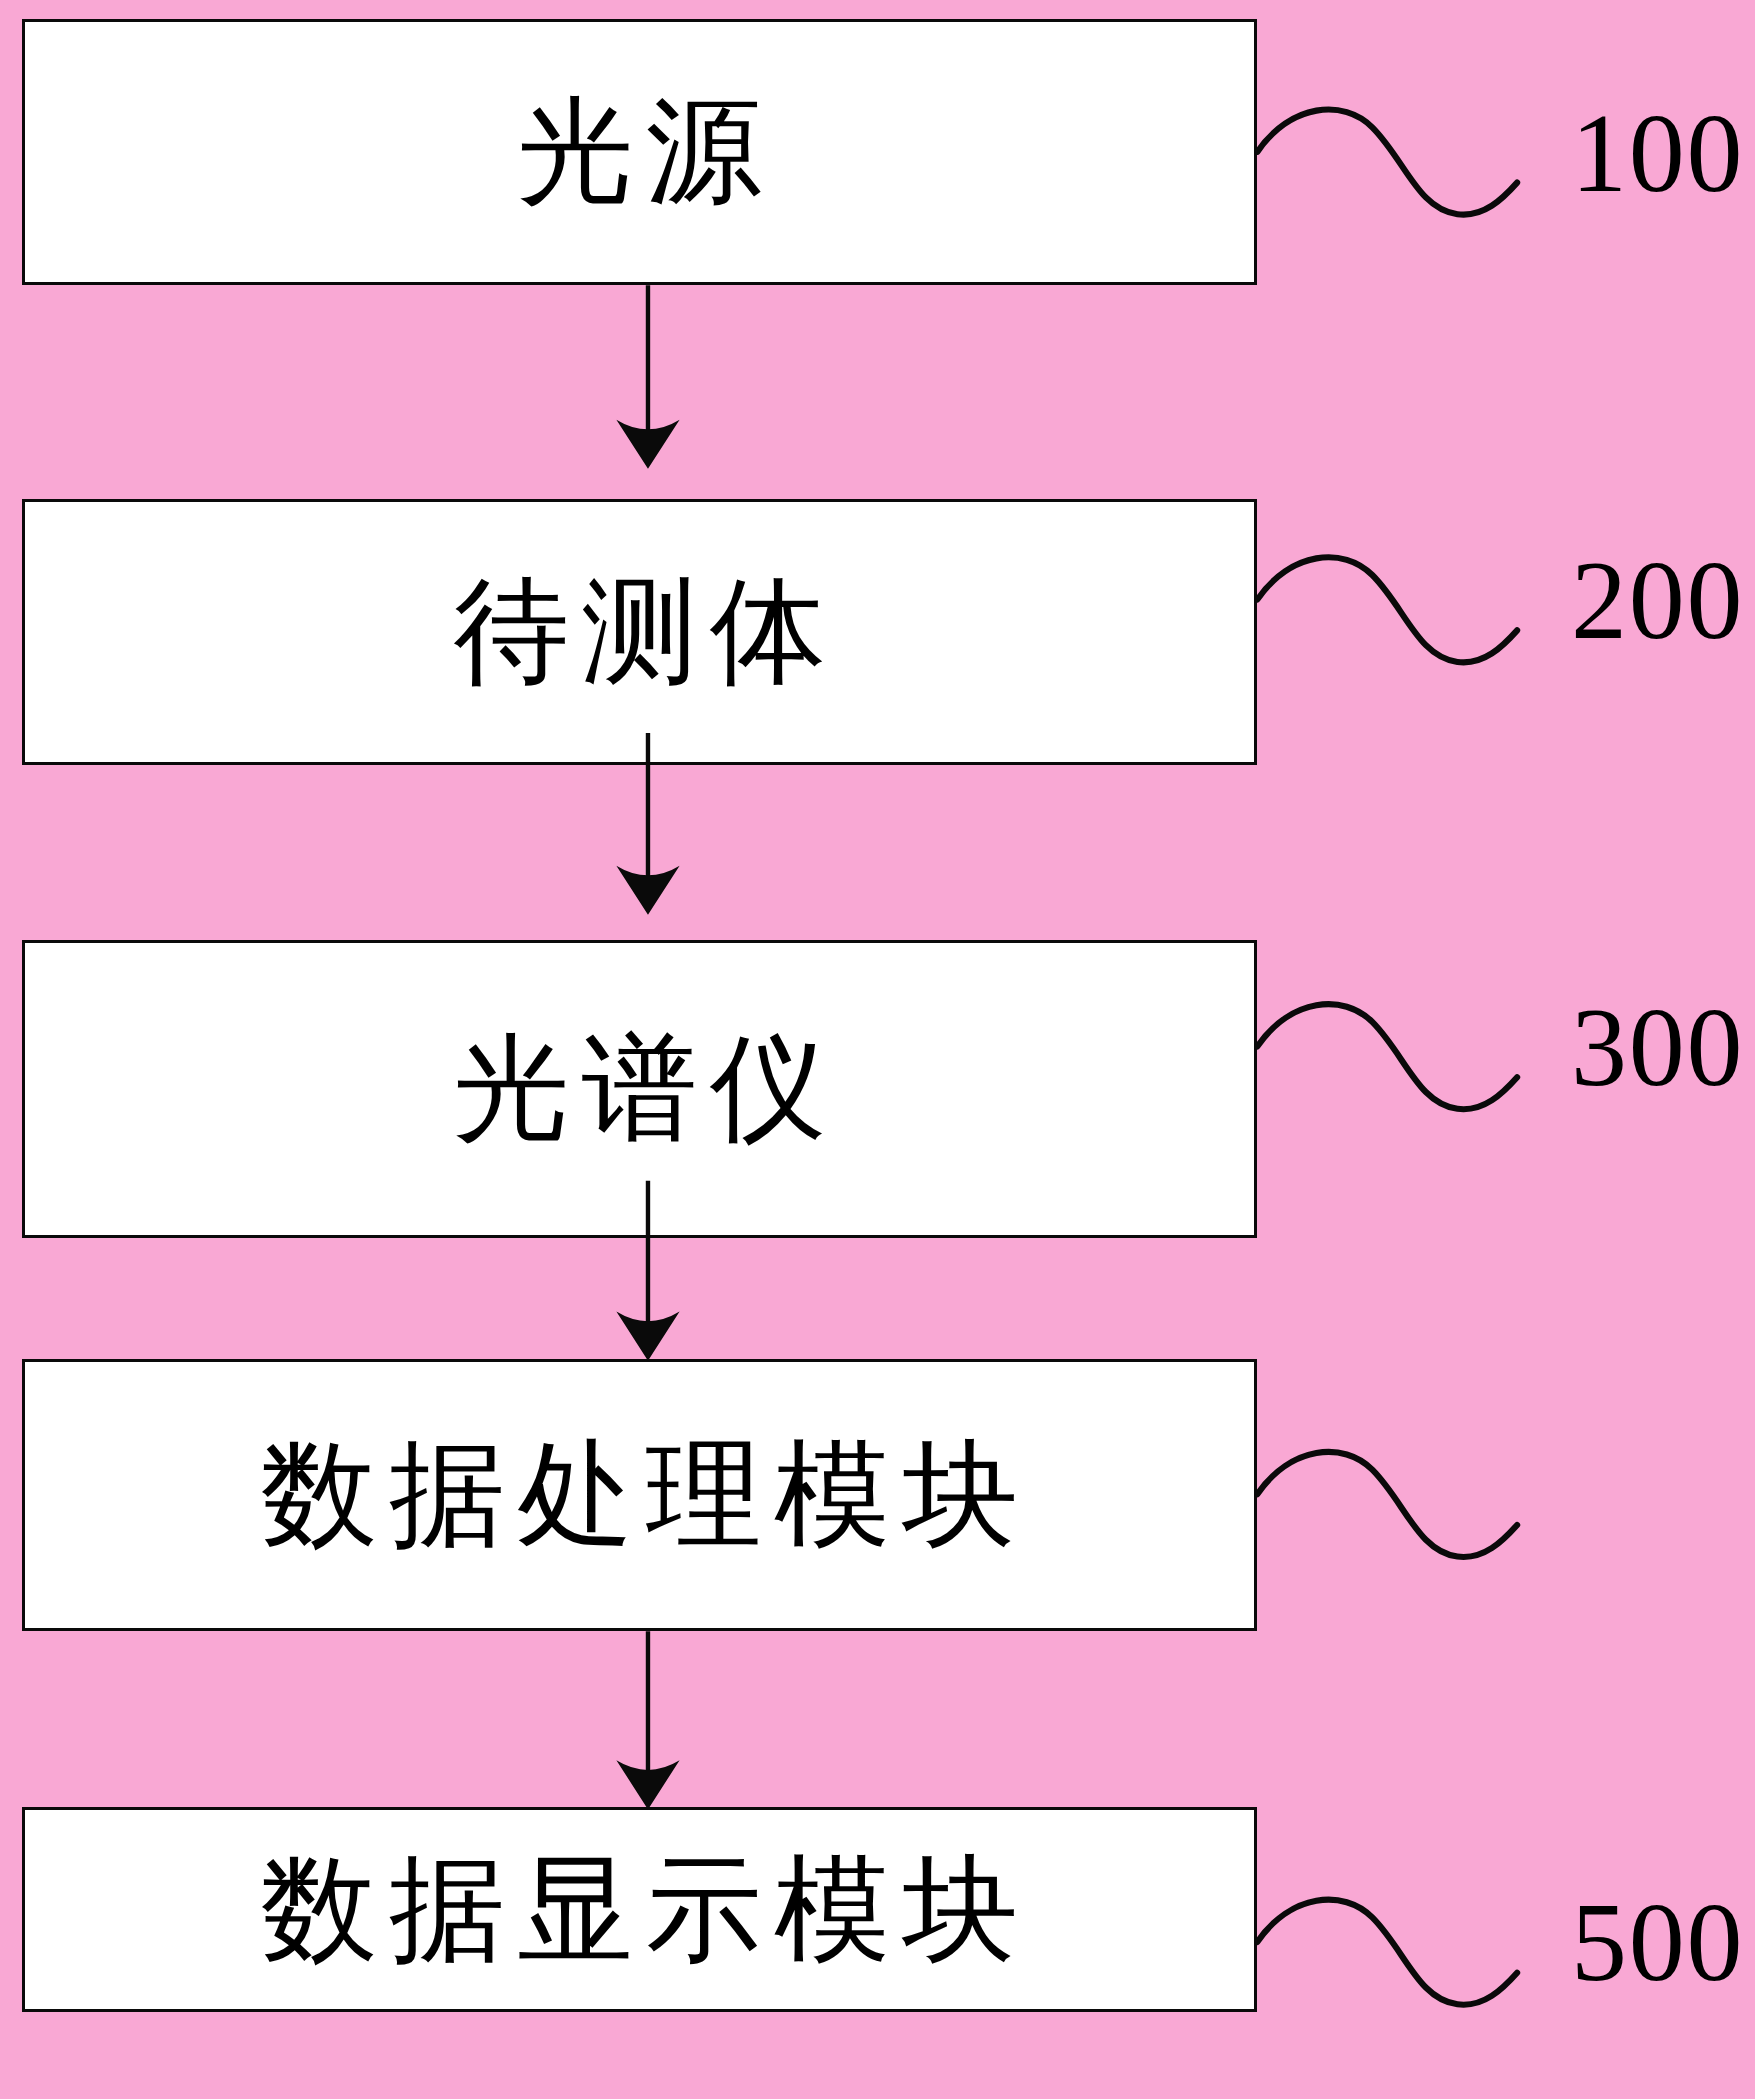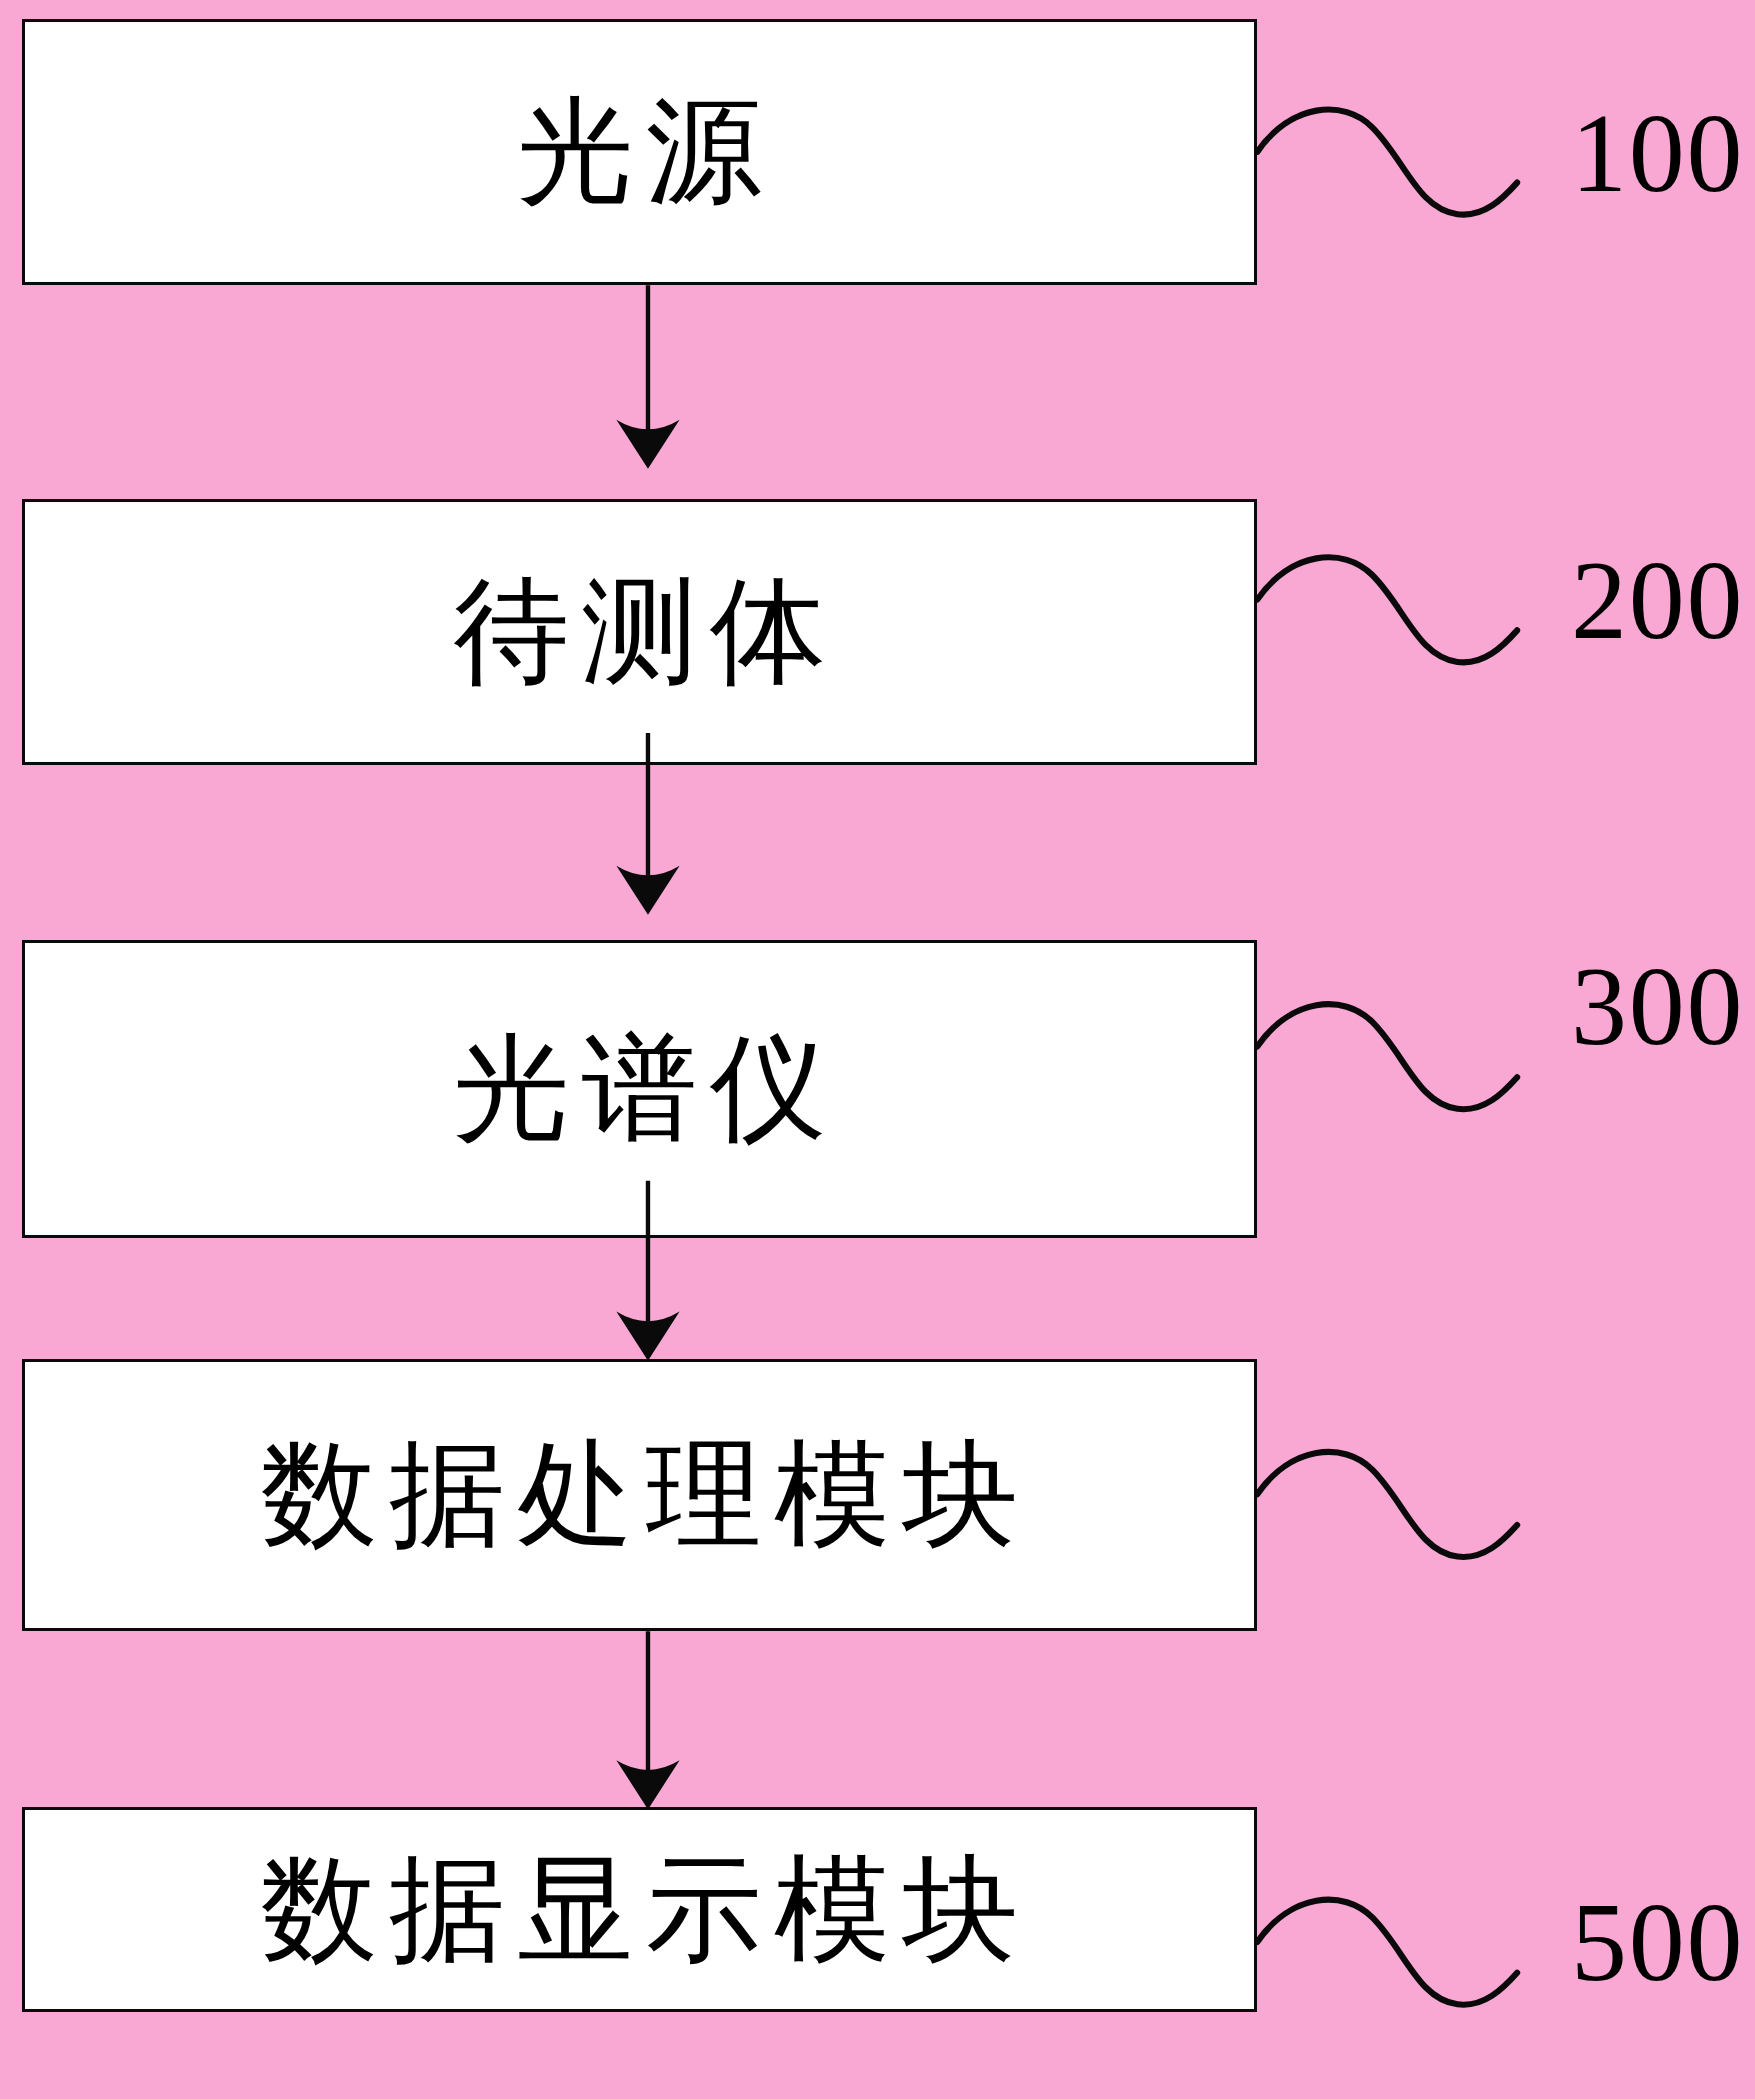--- a/index.html
+++ b/index.html
@@ -107,19 +107,19 @@
 
     <path d="M 1432 1702 C 1470 1647, 1530 1641, 1563 1674 C 1600 1711, 1615 1767, 1660 1773 C 1690 1777, 1712 1755, 1728 1737" fill="none" stroke="#0a0a0a" stroke-width="7" stroke-linecap="round"></path>
 
     <path d="M 1432 2212 C 1470 2157, 1530 2151, 1563 2184 C 1600 2221, 1615 2277, 1660 2283 C 1690 2287, 1712 2265, 1728 2247" fill="none" stroke="#0a0a0a" stroke-width="7" stroke-linecap="round"></path>
   </svg>
 
   <div class="ref-number" style="left:1571px; top:97px;">100</div>
 
   <div class="ref-number" style="left:1571px; top:544px;">200</div>
 
-  <div class="ref-number" style="left:1571px; top:950px;">300</div>
+  <div class="ref-number" style="left:1571px; top:991px;">300</div>
 
 
   <div class="ref-number" style="left:1571px; top:1886px;">500</div>
 
 </div>
 
 
 </body></html>

